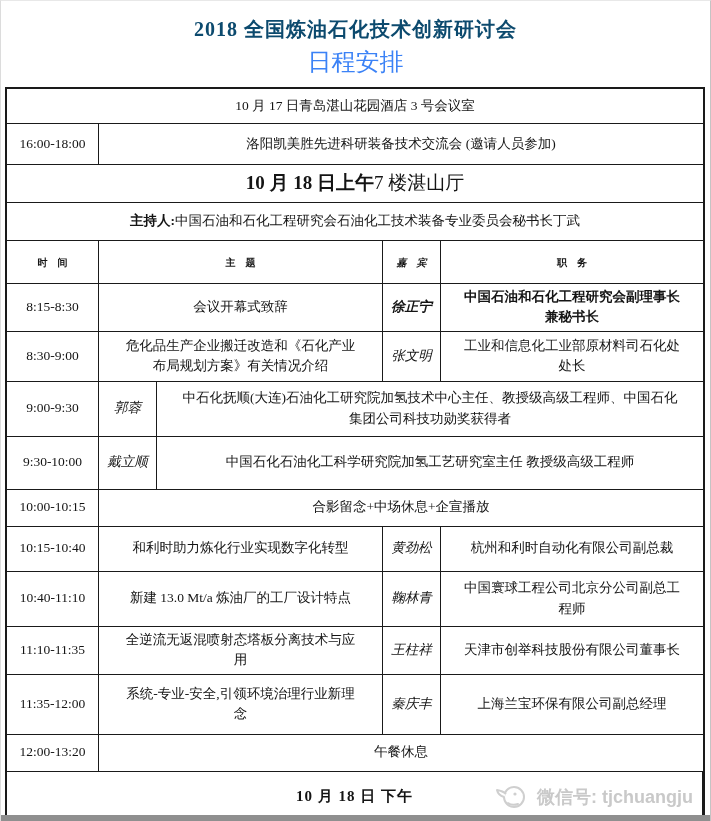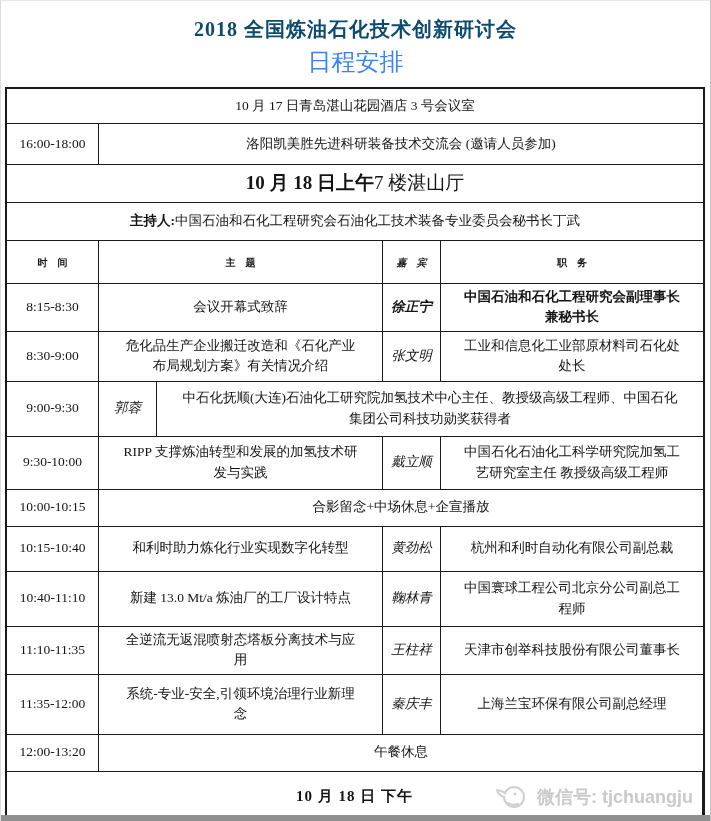--- a/index.html
+++ b/index.html
@@ -113,21 +113,20 @@
     </div>
 
     <div class="row h54">
       <div class="cell c-time">9:00-9:30</div>
       <div class="cell c-guest">郭蓉</div>
       <div class="cell c-role">中石化抚顺(大连)石油化工研究院加氢技术中心主任、教授级高级工程师、中国石化集团公司科技功勋奖获得者</div>
     </div>
 
     <div class="row h52">
       <div class="cell c-time">9:30-10:00</div>
-      <div class="cell c-topic">RIPP 支撑炼油转型和发展的加氢技术研发与实践</div>
       <div class="cell c-guest">戴立顺</div>
       <div class="cell c-role">中国石化石油化工科学研究院加氢工艺研究室主任 教授级高级工程师</div>
     </div>
 
     <div class="row h36">
       <div class="cell c-time">10:00-10:15</div>
       <div class="cell c-span">合影留念+中场休息+企宣播放</div>
     </div>
 
     <div class="row h44">

